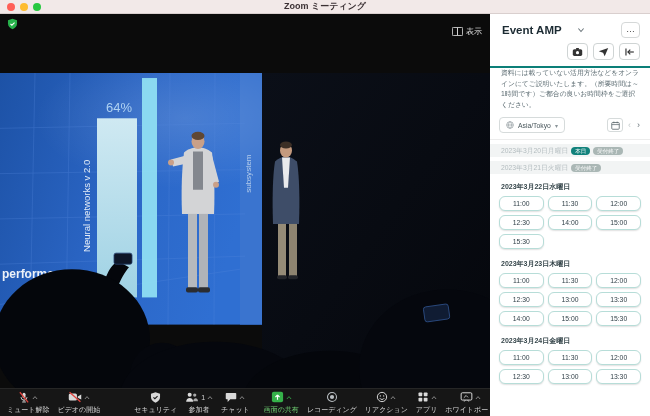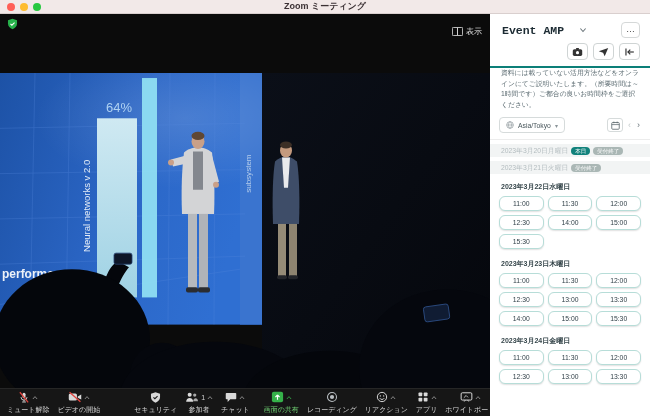--- a/index.html
+++ b/index.html
@@ -31,21 +31,21 @@
   .tb-label { font-size:7px; color:#d4d4d4; white-space:nowrap; }
   .tb-label.green { color:#6fcf72; }
   .tb-count { font-size:7px; color:#d4d4d4; }
   .tb-sec { margin-left:26px; }
   .tb-share { margin-left:6px; }
   .end-btn { margin-left:auto; background:#cb3a33; color:#fff; border:none; border-radius:5px; font-size:8px; padding:3px 10px; cursor:pointer; font-weight:bold; }
 
   
   .panel { width:160px; background:#fff; display:flex; flex-direction:column; overflow:hidden; }
   .panel-head { display:flex; align-items:center; justify-content:space-between; padding:8px 10px 0 12px; }
-  .app-name-wrap { display:flex; align-items:center; gap:15px; cursor:pointer; background:none; border:none;font-family:Liberation Mono, monospace; }
+  .app-name-wrap { display:flex; align-items:center; gap:15px; cursor:pointer; background:none; border:none; }
   .app-name { font-size:11.5px; font-weight:bold; color:#1c2b33; }
   .more-btn { border:1px solid #d5d8d8; border-radius:4px; background:#fff; font-size:9px; line-height:10px; color:#444; padding:1px 4px 3px; cursor:pointer; }
   .panel-actions { display:flex; justify-content:flex-end; gap:5px; padding:5px 10px 6px; }
   .pa-btn { width:21px; height:17px; border:1px solid #cfd4d4; border-radius:4px; background:#fff; display:flex; align-items:center; justify-content:center; cursor:pointer; }
   .teal-divider { height:2px; background:#0c7f78; flex:0 0 auto; }
 
   .panel-body { flex:1; overflow:hidden; display:flex; flex-direction:column; }
   .evt-title { font-size:10.5px; font-weight:bold; color:#22313a; padding:8px 11px 3px; }
   .evt-desc { font-size:6.8px; color:#5a6a70; line-height:1.55; padding:0 11px; }
   .tz-row { display:flex; align-items:center; justify-content:space-between; margin:7px 9px 0; }

